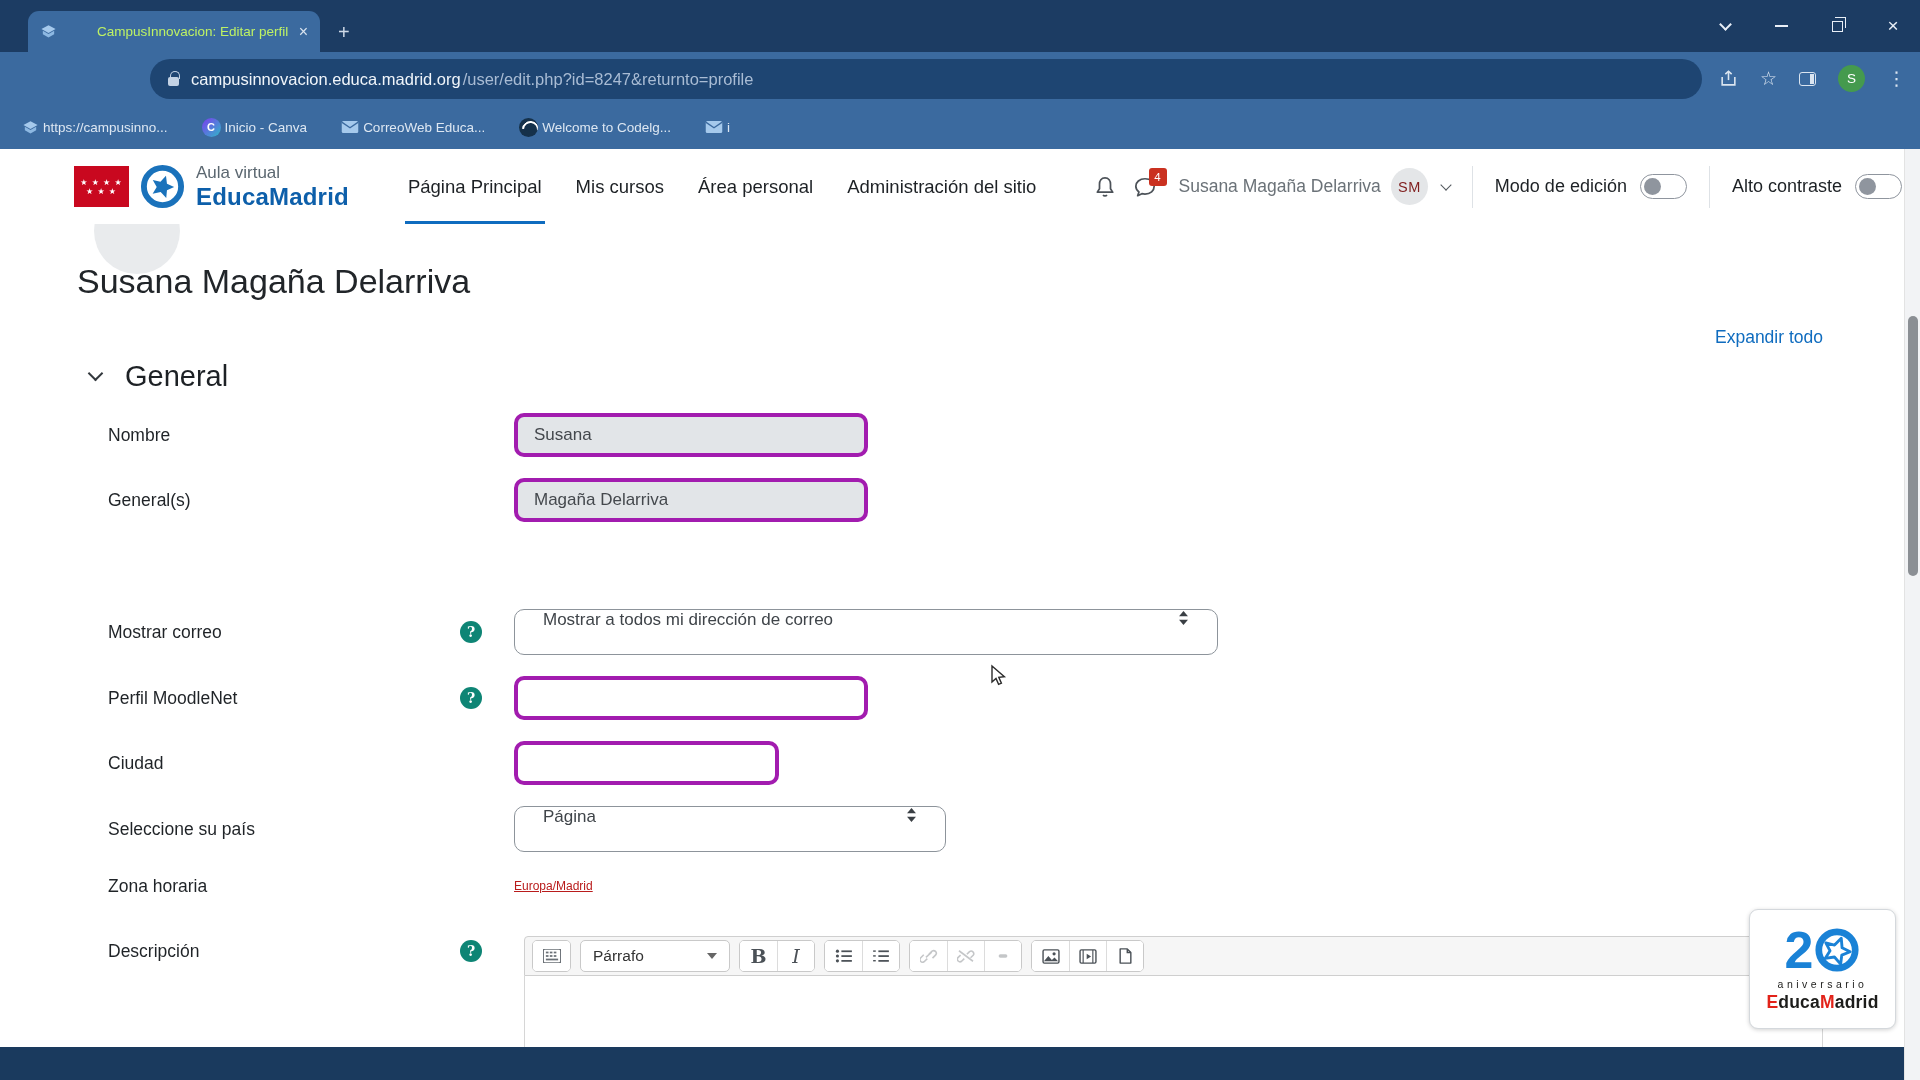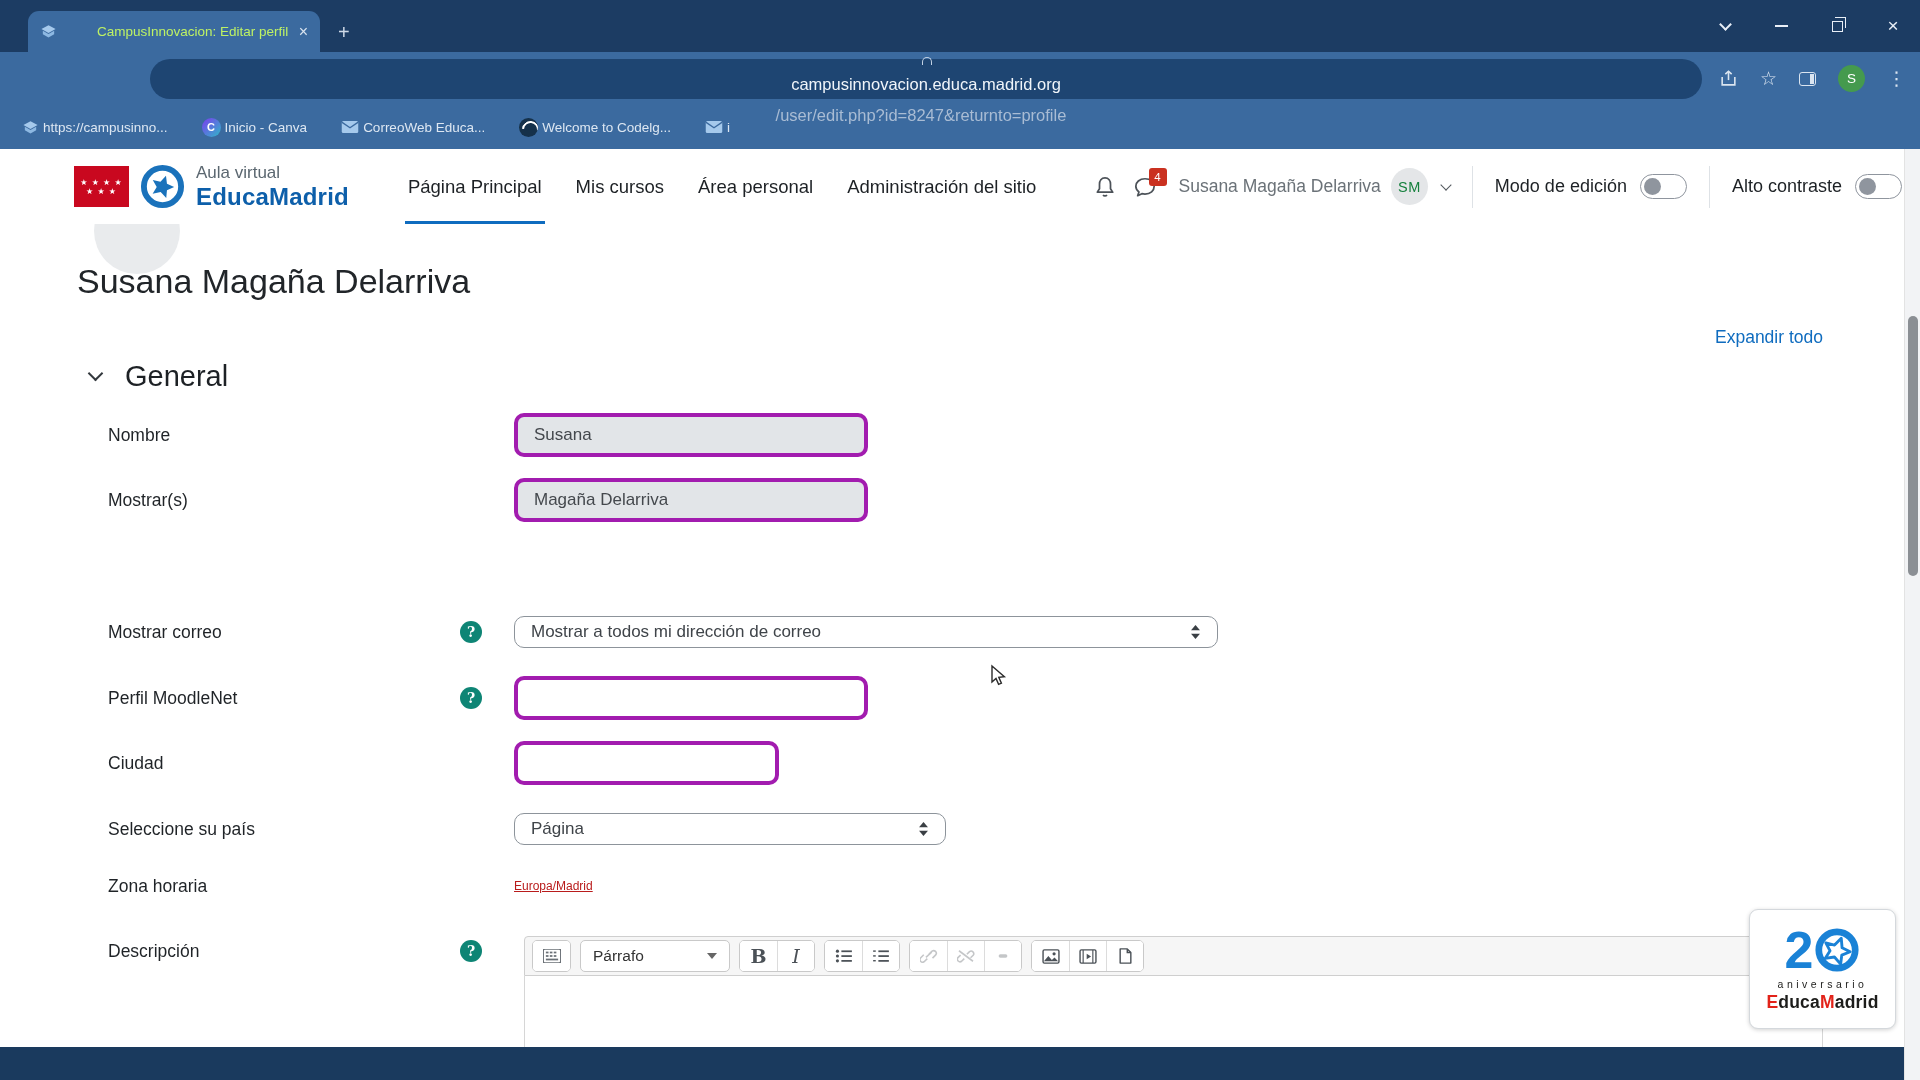--- a/index.html
+++ b/index.html
@@ -58,21 +58,21 @@
   .brandtext .l1{ color:#5b6770; font-size:17px;}
   .brandtext .l2{ color:#0d5faa; font-size:24px; font-weight:bold; letter-spacing:.2px;}
   .mainnav{ display:flex; align-items:stretch; margin-left:42px;}
   .nav-item{ display:flex; align-items:center; padding:0 17px; font-size:18.5px; color:#1d2125; position:relative;}
   .nav-item.active::after{ content:''; position:absolute; left:14px; right:14px; bottom:0; height:3px; background:#0f6cbf;}
   .hdr-right{ position:absolute; right:0; top:0; height:75px; display:flex; align-items:center; gap:0; padding-right:18px;}
   .hicon{ display:flex; align-items:center; justify-content:center; width:40px; height:40px; position:relative;}
   .msg-badge{ position:absolute; top:1px; right:-2px; min-width:18px; height:18px; background:#ca3120; color:#fff;
     font-size:11.5px; border-radius:3px; display:flex; align-items:center; justify-content:center; padding:0 4px;}
   .username{ color:#6b7278; font-size:17.5px; margin:0 10px 0 14px; white-space:nowrap;}
-  .avatar-sm{ width:37px; height:37px; border-radius:50%; background:#e4e6e8; color:#15803d; font-size:14.5px;
+  .avatar-sm{ width:37px; height:37px; border-radius:50%; background:#e4e6e8; color:#7f1d1d; font-size:14.5px;
     display:flex; align-items:center; justify-content:center; letter-spacing:.5px;}
   .chev-dn{ width:8px; height:8px; border-right:1.8px solid #52585e; border-bottom:1.8px solid #52585e;
     transform:rotate(45deg); margin:-3px 0 0 14px;}
   .vdiv{ width:1px; height:42px; background:#dee2e6; margin:0 22px;}
   .toggle-label{ font-size:18px; color:#1d2125; white-space:nowrap;}
   .switch{ position:relative; width:47px; height:25px; background:#fff; border:1.5px solid #8f959e; border-radius:13px; margin-left:13px;}
   .switch::after{ content:''; position:absolute; left:3px; top:2.5px; width:17px; height:17px; border-radius:50%; background:#8f959e;}
 
   
   .ghost-avatar{ position:absolute; left:94px; top:188px; width:86px; height:86px; border-radius:50%; background:#e9ebed; z-index:1;}
@@ -84,22 +84,22 @@
 
   .frow{ position:absolute; left:108px; width:1760px; display:flex; align-items:center; z-index:2;}
   .flabel{ width:352px; font-size:17.5px; color:#1f2327;}
   .fhelp{ width:54px; display:flex; align-items:center;}
   .help-ic{ width:22px; height:22px; border-radius:50%; background:#0e8575; color:#fff; font-size:14px; font-weight:bold;
     display:flex; align-items:center; justify-content:center; font-family:"DejaVu Serif", serif;}
   .fctl input{ height:44px; border:4px solid #a21caf; border-radius:10px; font-size:17px; color:#3f4449;
     padding:0 16px; font-family:"Liberation Sans", sans-serif; background:#fff; outline:none;}
   .inp-disabled{ background:#e2e5e8 !important; color:#44484d !important;}
   .w-354{ width:354px;} .w-265{ width:265px;}
-  .fselect{ height:32px; border:1px solid #8d949b; border-radius:10px; background:#fff; display:flex; align-items:center;
-    padding:0 16px; font-size:17px; color:#3f4449;}
+  .fselect{ height:46px; border:1px solid #8d949b; border-radius:10px; background:#fff; display:flex; align-items:flex-start;
+    padding:0 28px; font-size:17px; color:#3f4449;}
   .fselect .sel-txt{ flex:1; white-space:nowrap; overflow:hidden;}
   .w-704{ width:704px;} .w-432{ width:432px;}
   .static-val{ font-size:12px; color:#b91c1c;text-decoration:underline;}
 
   
   .atto{ position:absolute; left:524px; top:936px; width:1299px; height:40px; background:#f6f6f6;
     border:1px solid #cfcfcf; border-radius:4px 4px 0 0; display:flex; align-items:center; gap:9px; padding:0 7px; z-index:2;}
   .agroup{ display:flex; background:#fff; border:1px solid #c9c9c9; border-radius:5px; overflow:hidden;}
   .abtn{ width:37px; height:30px; display:flex; align-items:center; justify-content:center; background:#fff;}
   .abtn + .abtn{ border-left:1px solid #dcdcdc;}
@@ -160,21 +160,21 @@
 
   <div class="toolbar"></div>
   <span class="navbtn" style="left:30px;">←</span>
   <span class="navbtn" style="left:76px;color:#a9bcd4;">→</span>
   <span class="navbtn" style="left:120px; top:60px;">
     <svg width="20" height="20" viewBox="0 0 24 24" fill="none" stroke="#e9eff7" stroke-width="2.4">
       <path d="M20 12a8 8 0 1 1-2.3-5.6"></path>
         <path d="M20 3v5h-5" stroke-linejoin="round"></path>
     </svg>
   </span>
-  <div class="urlbar" style="z-index:41;flex-direction:column;">
+  <div class="urlbar" style="z-index:41;">
     <span class="lock"></span>
     <span class="url-domain">campusinnovacion.educa.madrid.org</span>
     <span class="url-path">/user/edit.php?id=8247&amp;returnto=profile</span>
   </div>
   <div class="tool-right" style="z-index:41;">
     <span class="tr-icon">
       <svg width="19" height="19" viewBox="0 0 24 24" fill="none" stroke="#dbe5f0" stroke-width="2">
         <path d="M4 10v10h16V10"></path>
           <path d="M12 14V3"></path>
           <path d="M8 6.5 12 3l4 3.5"></path>
@@ -276,21 +276,21 @@
     <span class="sec-title">General</span>
   </div>
 
   <div class="frow" style="top:412px; height:46px;">
     <span class="flabel">Nombre</span>
     <span class="fhelp"></span>
     <span class="fctl"><input class="w-354 inp-disabled" readonly="" value="Susana" style=""></span>
   </div>
 
   <div class="frow" style="top:477px; height:46px;">
-    <span class="flabel">Mostrar(s)</span>
+    <span class="flabel">General(s)</span>
     <span class="fhelp"></span>
     <span class="fctl"><input class="w-354 inp-disabled" readonly="" value="Magaña Delarriva" style=""></span>
   </div>
 
 
   <div class="frow" style="top:609px; height:46px;">
     <span class="flabel">Mostrar correo</span>
     <span class="fhelp">
         <span class="help-ic">?</span>
       </span>

